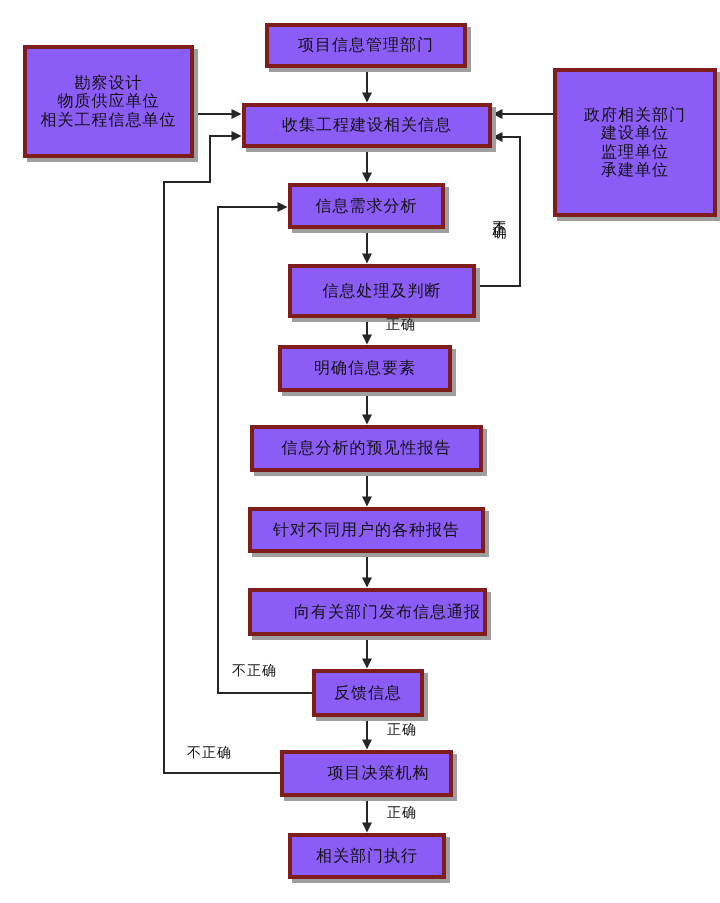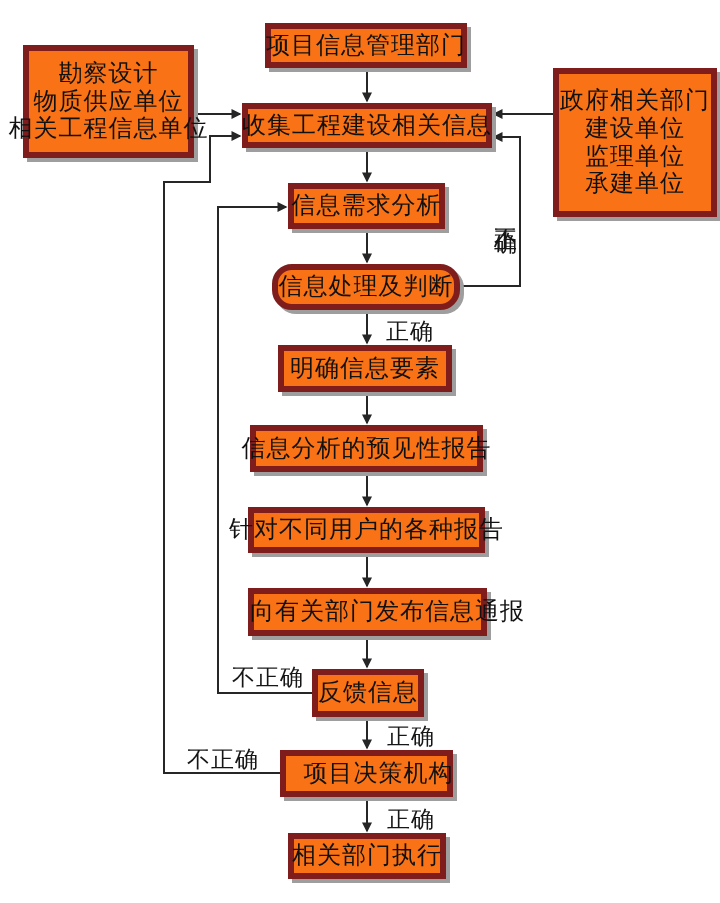--- a/index.html
+++ b/index.html
@@ -18,57 +18,57 @@
     width: 720px; height: 903px;
   }
   #connectors polyline, #connectors line {
     fill: none;
     stroke: #262626;
     stroke-width: 2;
   }
   .node {
     position: absolute;
     box-sizing: border-box;
-    background: #f97316;
-    border: 6px solid #7f1d1d;
+    background: #8b5cf6;
+    border: 4px solid #7f1d1d;
     box-shadow: 4px 4px 0 0 #9e9e9e;
     display: flex;
     align-items: center;
     justify-content: center;
     text-align: center;
-    font-size: 24px;
+    font-size: 16px;
     letter-spacing: 1px;
     line-height: 1.15;
     white-space: nowrap;
   }
   .node.multi {
     flex-direction: column;
     justify-content: center;
     padding: 4px 0;
   }
   .edge-label {
     position: absolute;
-    font-size: 23px;
+    font-size: 14px;
     letter-spacing: 1px;
     white-space: nowrap;
     color: #161616;
   }
   .edge-label.vertical {
     writing-mode: vertical-rl;
     text-orientation: upright;
     letter-spacing: 2px;
     white-space: normal;
   }
   
   #top-box      { left: 265px; top: 23px;  width: 202px; height: 45px; }
   #left-box     { left: 23px;  top: 45px;  width: 171px; height: 113px; }
   #right-box    { left: 553px; top: 68px;  width: 164px; height: 149px; }
   #collect-box  { left: 242px; top: 103px; width: 250px; height: 45px; }
   #demand-box   { left: 288px; top: 183px; width: 157px; height: 46px; }
-  #process-box  { left: 272px; top: 264px; width: 188px; height: 46px; border-radius: 20px; }
+  #process-box  { left: 288px; top: 264px; width: 188px; height: 54px; }
   #clarify-box  { left: 278px; top: 345px; width: 174px; height: 47px; }
   #predict-box  { left: 250px; top: 425px; width: 233px; height: 47px; }
   #reports-box  { left: 248px; top: 507px; width: 237px; height: 46px; }
   #publish-box  { left: 248px; top: 588px; width: 239px; height: 48px; padding-left: 40px; }
   #feedback-box { left: 312px; top: 669px; width: 112px; height: 48px; }
   #decision-box { left: 280px; top: 750px; width: 173px; height: 47px; padding-left: 24px; }
   #execute-box  { left: 288px; top: 833px; width: 158px; height: 46px; }
   
   #lbl-correct-judge    { left: 386px; top: 316px; }
   #lbl-correct-feedback { left: 387px; top: 721px; }

